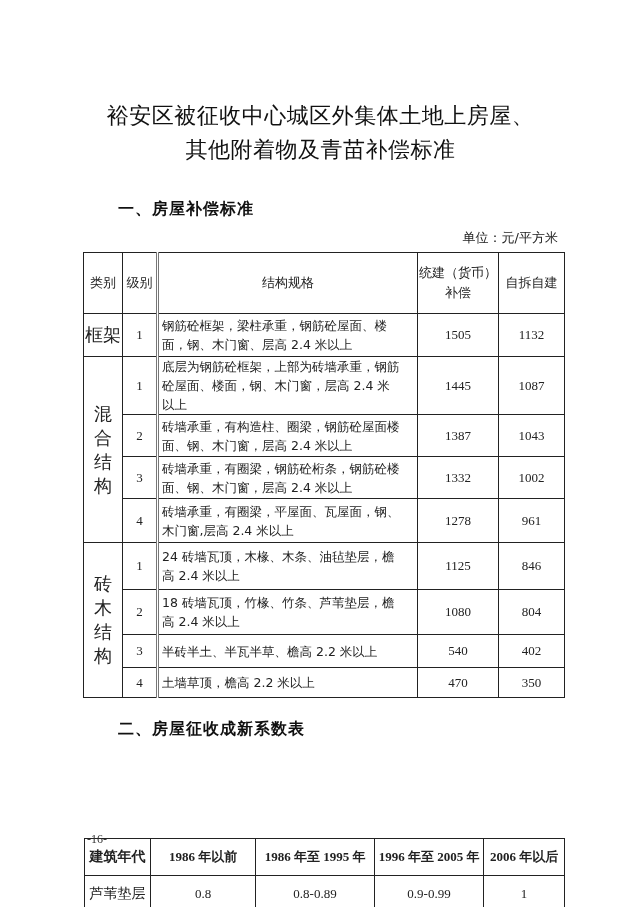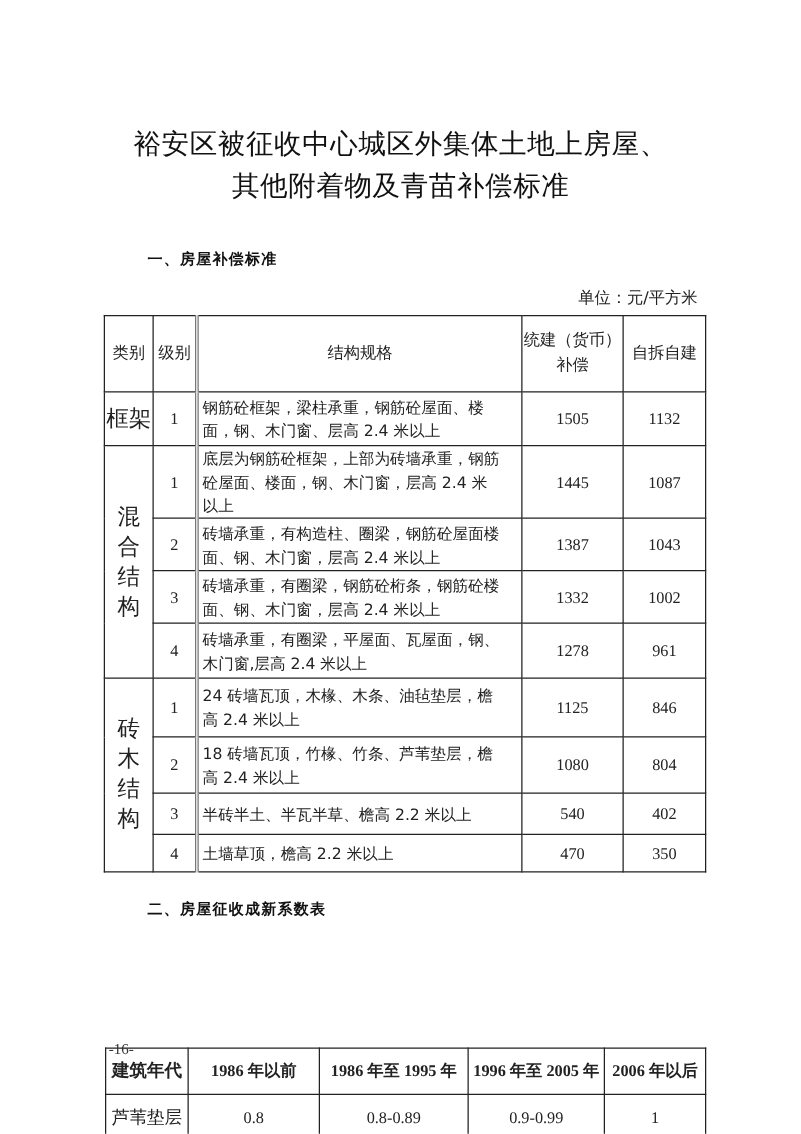--- a/index.html
+++ b/index.html
@@ -23,21 +23,21 @@
       font-size: 22px;
       line-height: 34px;
       color: #111;
       letter-spacing: 0.5px;
     }
     .title.l1 { top: 99px; }
     .title.l2 { top: 133px; }
     .section-heading {
       position: absolute;
       left: 118px;
-      font-size: 12px;
+      font-size: 16px;
       font-weight: bold;
       color: #111;
       letter-spacing: 1px;
     }
     .unit-label {
       position: absolute;
       right: 83px;
       top: 229px;
       font-size: 13px;
       color: #222;

